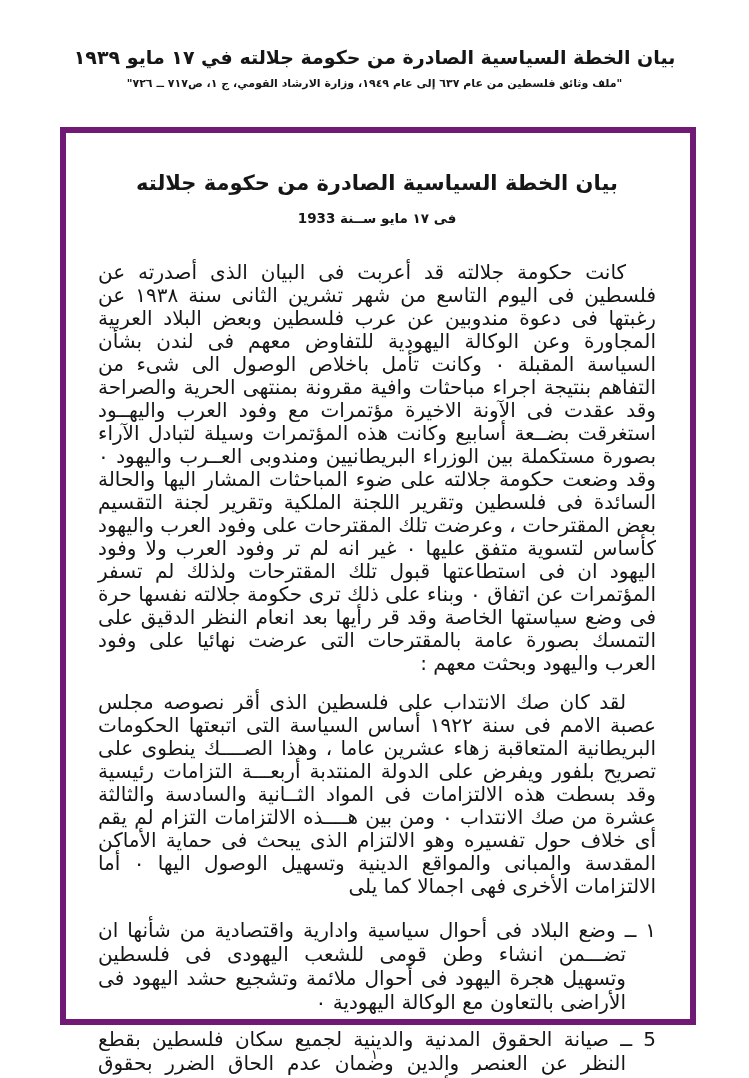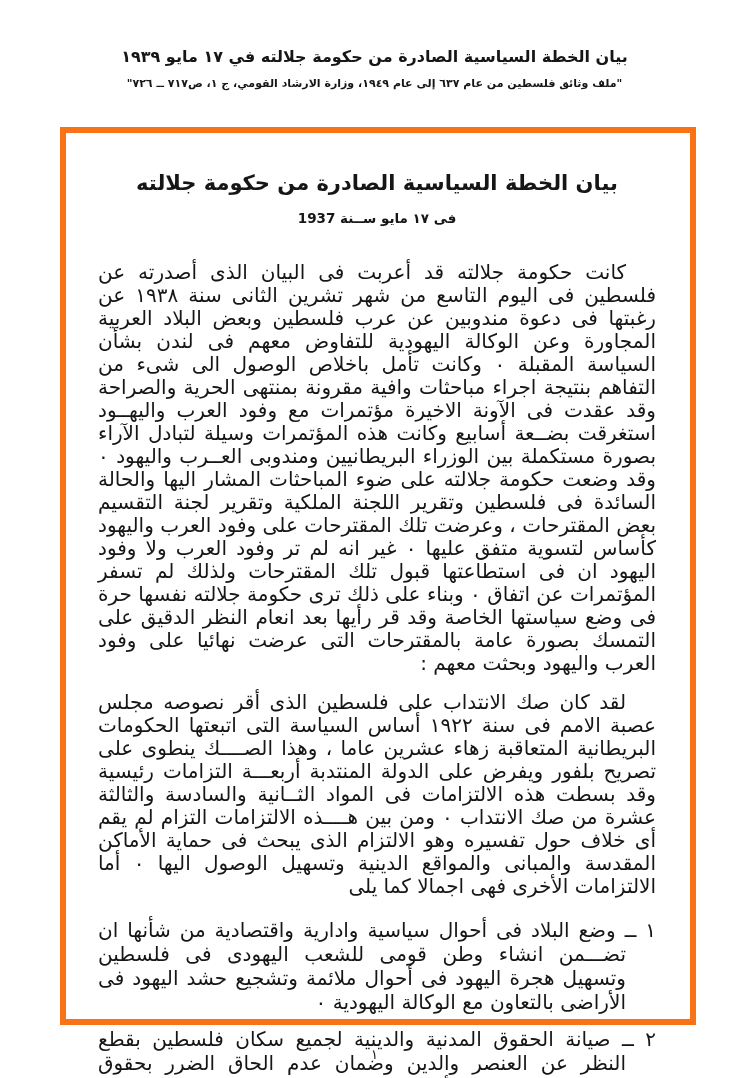--- a/index.html
+++ b/index.html
@@ -20,40 +20,40 @@
   
   .page-header {
     position: absolute;
     top: 46px;
     left: 0;
     right: 0;
     text-align: center;
     direction: rtl;
   }
   .page-header .hdr-title {
-    font-size: 16px;
+    font-size: 19px;
     font-weight: bold;
     line-height: 22px;
   }
   .page-header .hdr-citation {
     margin-top: 8px;
     font-size: 11px;
     font-weight: bold;
     line-height: 16px;
   }
 
   
   .doc-frame {
     position: absolute;
     top: 127px;
     left: 60px;
     width: 636px;
     height: 898px;
     box-sizing: border-box;
-    border: 6px solid #f97316;
+    border: 6px solid #701a75;
     background: #ffffff;
     padding: 36px 34px 0 32px;
     direction: rtl;
   }
 
   .doc-title {
     margin: 0;
     text-align: center;
     font-size: 21px;
     font-weight: bold;
@@ -115,37 +115,37 @@
 
 <div class="page-header">
   <div class="hdr-title">بيان الخطة السياسية الصادرة من حكومة جلالته في ١٧ مايو ١٩٣٩</div>
   <div class="hdr-citation">"ملف وثائق فلسطين من عام ٦٣٧ إلى عام ١٩٤٩، وزارة الارشاد القومي، ج ١، ص٧١٧ ــ ٧٢٦"</div>
 </div>
 
 <div class="doc-frame">
 
   <h1 class="doc-title">بيان الخطة السياسية الصادرة من حكومة جلالته</h1>
 
-  <h2 class="doc-subtitle">فى ١٧ مايو ســنة 1937</h2>
+  <h2 class="doc-subtitle">فى ١٧ مايو ســنة 1933</h2>
 
   <div class="doc-body">
 
     <p class="para">كانت حكومة جلالته قد أعربت فى البيان الذى أصدرته عن فلسطين فى اليوم التاسع من شهر تشرين الثانى سنة ١٩٣٨ عن رغبتها فى دعوة مندوبين عن عرب فلسطين وبعض البلاد العربية المجاورة وعن الوكالة اليهودية للتفاوض معهم فى لندن بشأن السياسة المقبلة ٠ وكانت تأمل باخلاص الوصول الى شىء من التفاهم بنتيجة اجراء مباحثات وافية مقرونة بمنتهى الحرية والصراحة وقد عقدت فى الآونة الاخيرة مؤتمرات مع وفود العرب واليهــود استغرقت بضــعة أسابيع وكانت هذه المؤتمرات وسيلة لتبادل الآراء بصورة مستكملة بين الوزراء البريطانيين ومندوبى العــرب واليهود ٠ وقد وضعت حكومة جلالته على ضوء المباحثات المشار اليها والحالة السائدة فى فلسطين وتقرير اللجنة الملكية وتقرير لجنة التقسيم بعض المقترحات ، وعرضت تلك المقترحات على وفود العرب واليهود كأساس لتسوية متفق عليها ٠ غير انه لم تر وفود العرب ولا وفود اليهود ان فى استطاعتها قبول تلك المقترحات ولذلك لم تسفر المؤتمرات عن اتفاق ٠ وبناء على ذلك ترى حكومة جلالته نفسها حرة فى وضع سياستها الخاصة وقد قر رأيها بعد انعام النظر الدقيق على التمسك بصورة عامة بالمقترحات التى عرضت نهائيا على وفود العرب واليهود وبحثت معهم :</p>
 
     <p class="para">لقد كان صك الانتداب على فلسطين الذى أقر نصوصه مجلس عصبة الامم فى سنة ١٩٢٢ أساس السياسة التى اتبعتها الحكومات البريطانية المتعاقبة زهاء عشرين عاما ، وهذا الصــــك ينطوى على تصريح بلفور ويفرض على الدولة المنتدبة أربعـــة التزامات رئيسية وقد بسطت هذه الالتزامات فى المواد الثــانية والسادسة والثالثة عشرة من صك الانتداب ٠ ومن بين هــــذه الالتزامات التزام لم يقم أى خلاف حول تفسيره وهو الالتزام الذى يبحث فى حماية الأماكن المقدسة والمبانى والمواقع الدينية وتسهيل الوصول اليها ٠ أما الالتزامات الأخرى فهى اجمالا كما يلى</p>
 
     <div class="doc-list">
 
       <div class="list-item">
         <span class="item-number">١ ــ</span>
         <span class="item-text">وضع البلاد فى أحوال سياسية وادارية واقتصادية من شأنها ان تضـــمن انشاء وطن قومى للشعب اليهودى فى فلسطين وتسهيل هجرة اليهود فى أحوال ملائمة وتشجيع حشد اليهود فى الأراضى بالتعاون مع الوكالة اليهودية ٠</span>
       </div>
 
       <div class="list-item">
-        <span class="item-number">٢ ــ</span>
+        <span class="item-number">5 ــ</span>
         <span class="item-text">صيانة الحقوق المدنية والدينية لجميع سكان فلسطين بقطع النظر عن العنصر والدين وضمان عدم الحاق الضرر بحقوق ووضع فئات الاهالى الأخرى مع تسهيل الهجرة اليهودية واستيطان اليهود فى الأراضى ٠</span>
       </div>
 
     </div>
   </div>
 </div>
 
 <div class="page-footer">١</div>
 
 </body></html>

